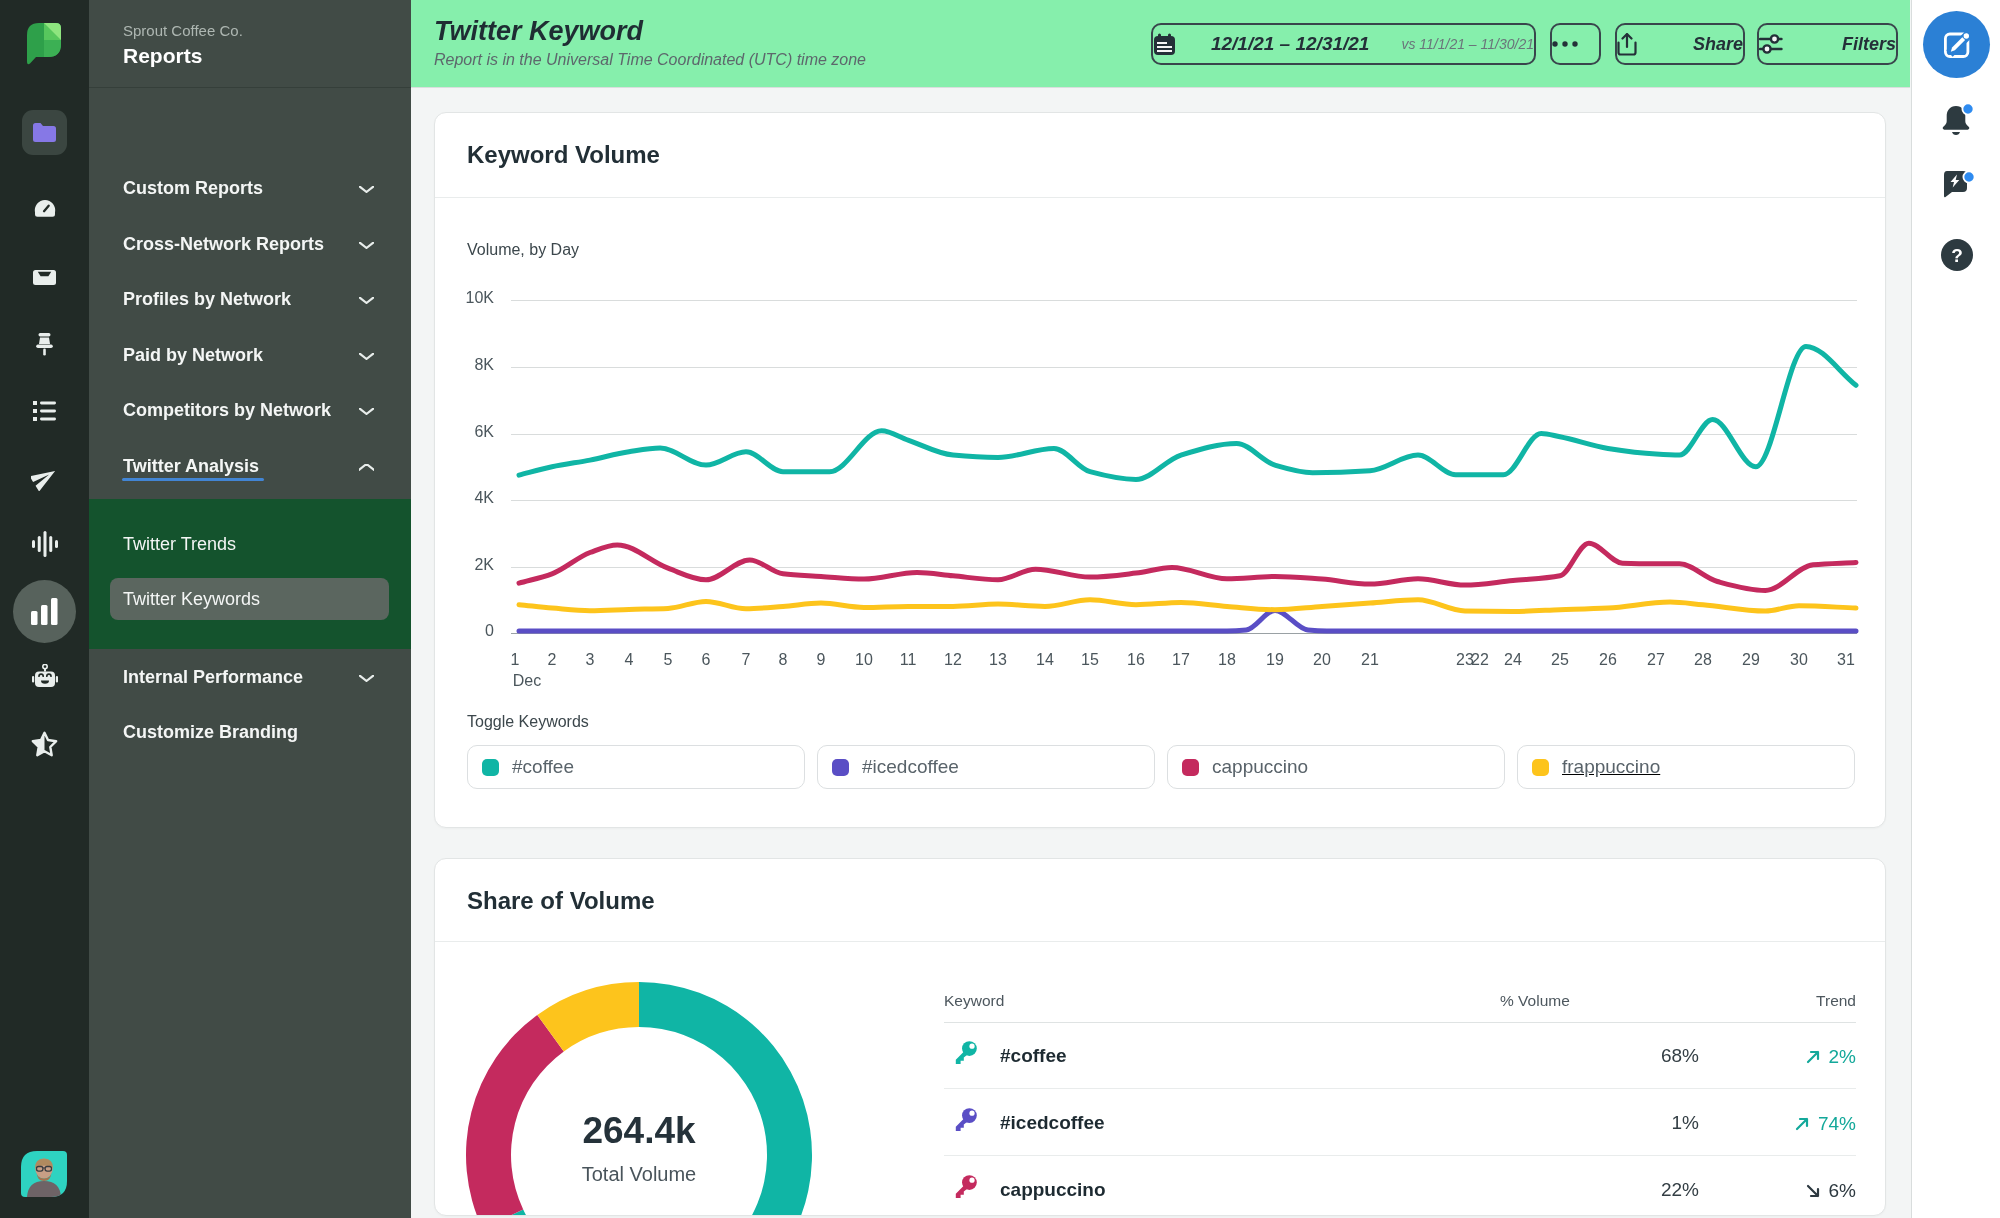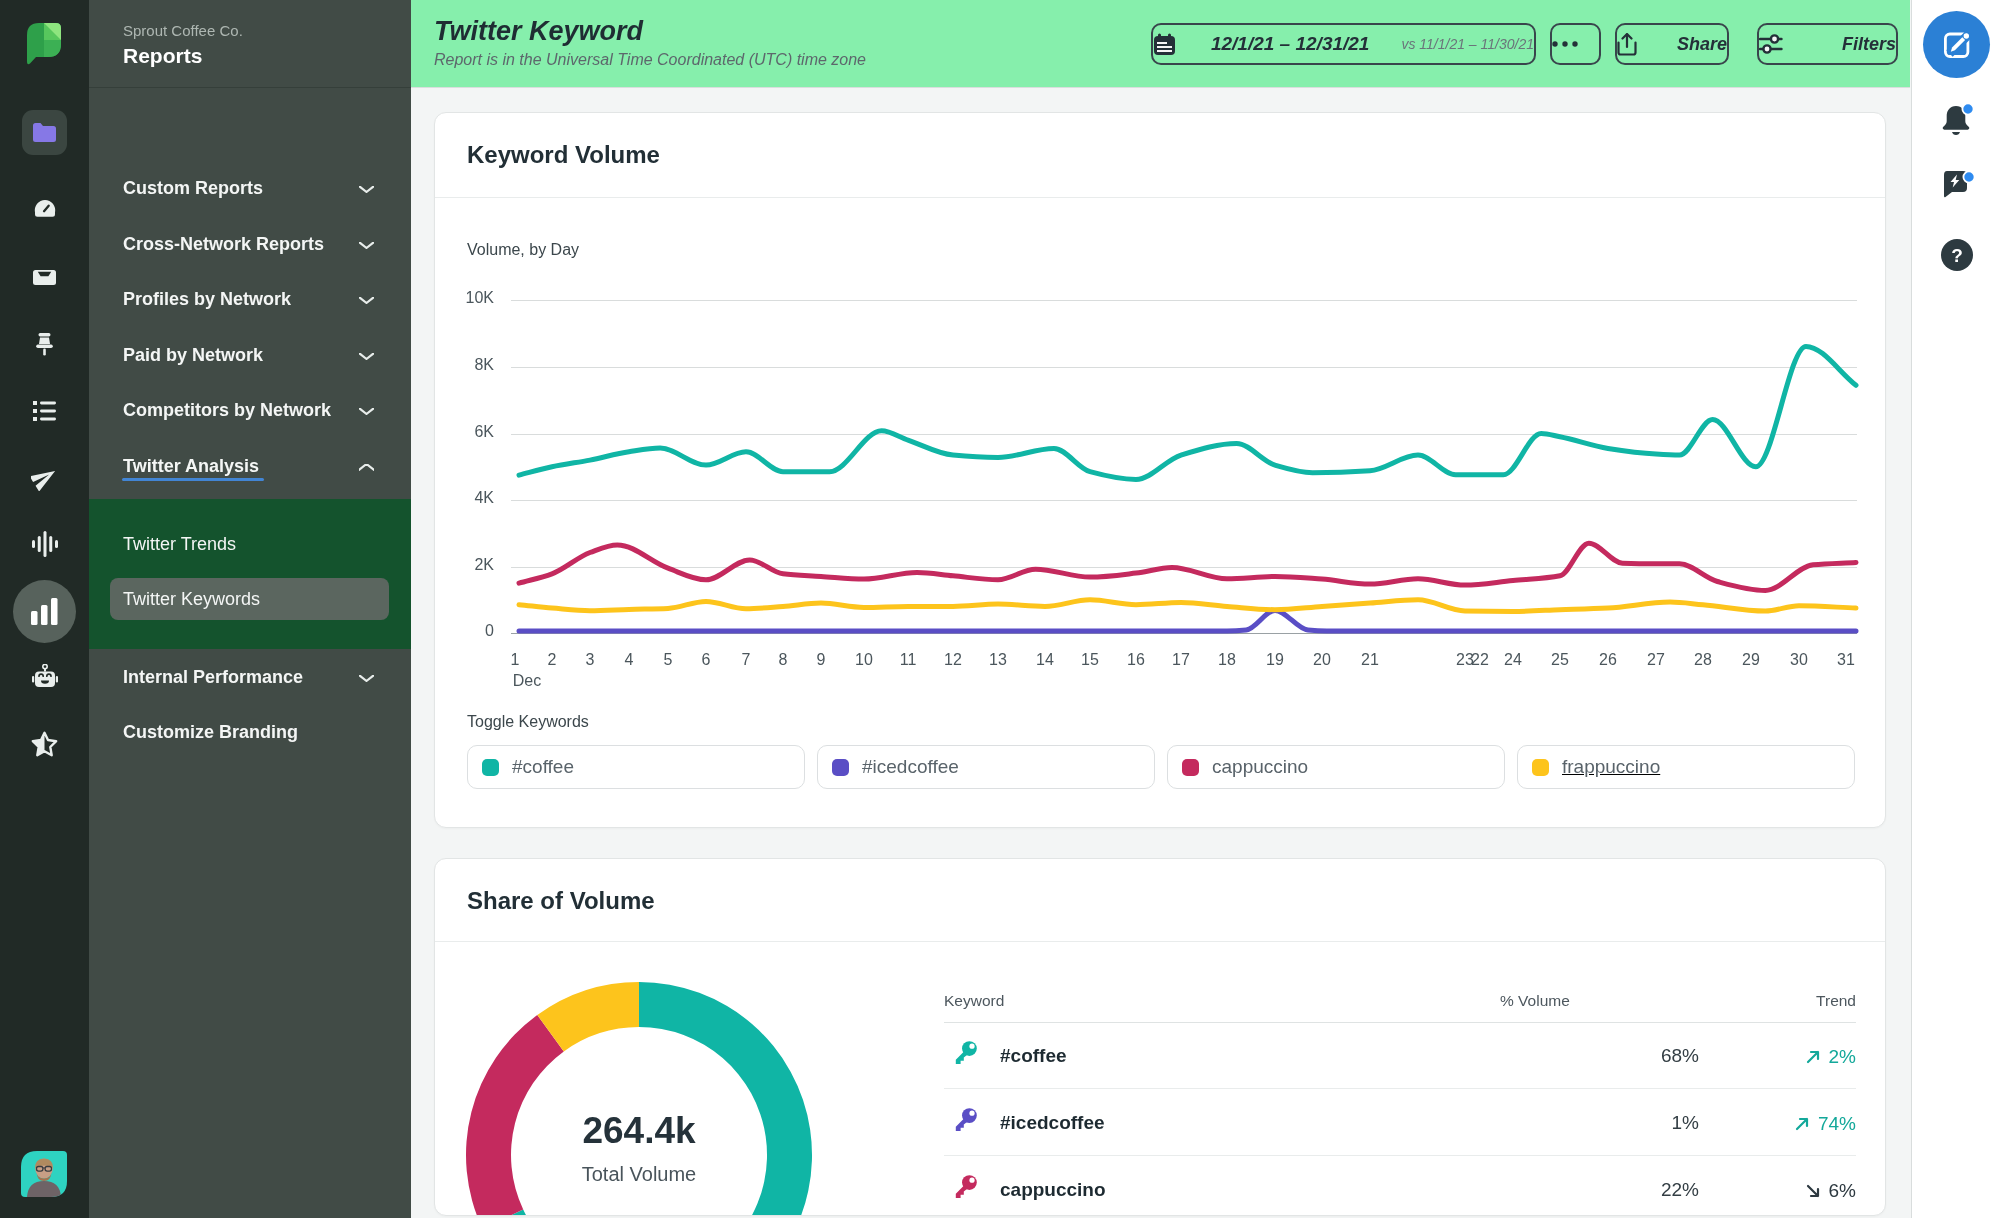--- a/index.html
+++ b/index.html
@@ -191,21 +191,21 @@
     </div>
     <div class="hbtn" style="left:1139px;width:51px;">
       <svg width="26" height="6" viewBox="0 0 26 6">
             <g fill="#243038">
               <circle cx="3" cy="3" r="2.7"></circle>
               <circle cx="13" cy="3" r="2.7"></circle>
               <circle cx="23" cy="3" r="2.7"></circle>
             </g>
           </svg>
     </div>
-    <div class="hbtn" style="left:1204px;width:114px;">
+    <div class="hbtn" style="left:1204px;width:130px;">
       <svg width="20" height="23" viewBox="0 0 20 23" style="margin-right:10px;">
         <g fill="none" stroke="#243038" stroke-width="2.2" stroke-linecap="round" stroke-linejoin="round">
           <path d="M10 1.5 V14"></path>
               <path d="M5.5 5.5 L10 1 L14.5 5.5"></path>
           <path d="M1.5 9.5 V19.5 Q1.5 21.5 3.5 21.5 H16.5 Q18.5 21.5 18.5 19.5 V9.5"></path>
         </g>
       </svg>
       <span>Share</span>
     </div>
     <div class="hbtn" style="left:1346px;width:141px;">

